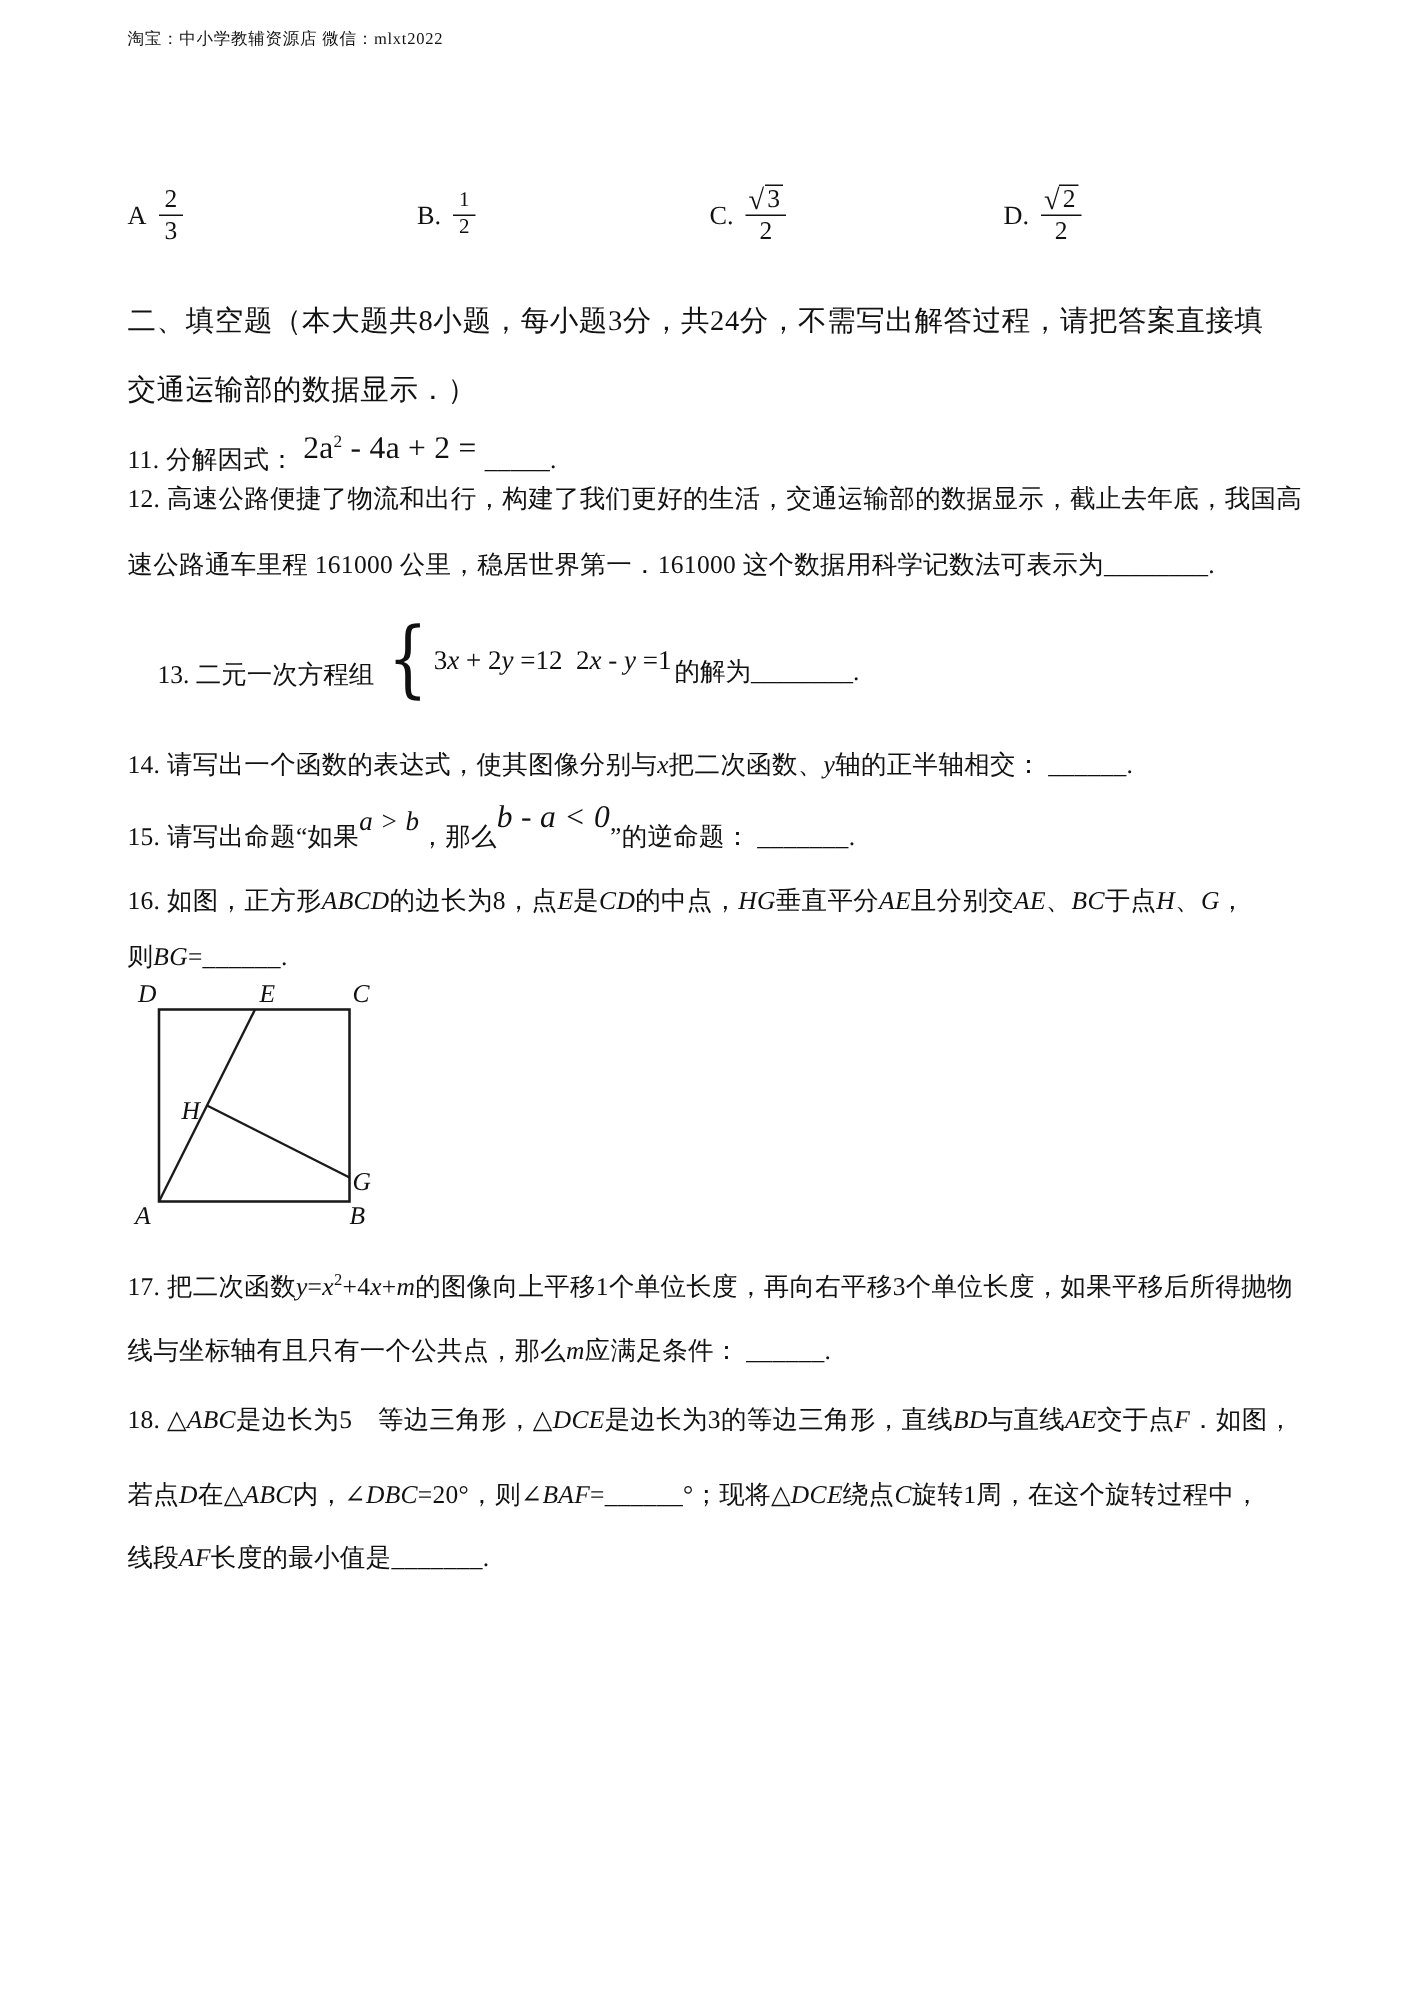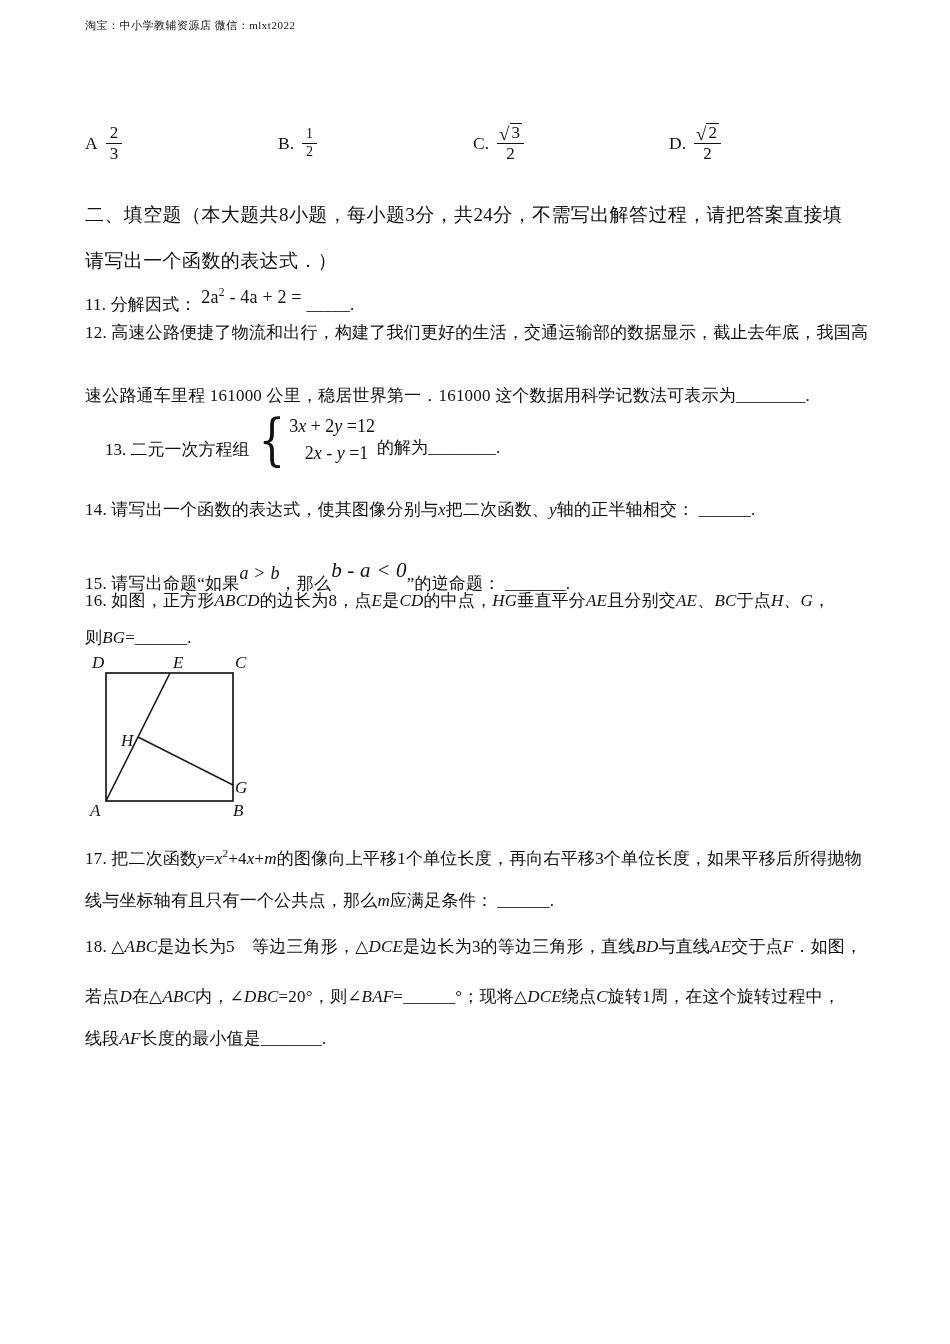--- a/index.html
+++ b/index.html
@@ -8,40 +8,40 @@
     font-family:"Liberation Serif","DejaVu Serif",serif;color:#111;
     overflow:hidden;
   }
   .line{
     position:absolute;left:85px;white-space:nowrap;
     font-size:17px;line-height:1.25;letter-spacing:0.2px;
   }
   .seg{white-space:pre;}
   .seg-i{font-style:italic;font-family:"Liberation Serif","DejaVu Serif",serif;}
   sup.seg-s{font-size:11px;}
-  .seg-r{position:relative;top:-7px;font-size:18px;}
+  .seg-r{position:relative;top:-7px;font-size:21px;}
   sup.seg-rs{position:relative;top:-7px;font-size:11.5px;}
   .seg-m{font-style:italic;position:relative;top:-10px;font-size:18px;}
   .seg-m2{font-style:italic;position:relative;top:-12px;font-size:21px;}
   .bold{font-weight:normal;font-size:19px;letter-spacing:0.4px;}
   .header-note{position:absolute;left:85px;top:18px;font-size:11px;letter-spacing:0.5px;}
   
   .option{position:absolute;top:112px;height:62px;display:flex;align-items:center;gap:8px;}
   .opt-label{font-size:17.5px;}
   .frac{display:inline-flex;flex-direction:column;align-items:center;line-height:1.05;font-size:17px;}
   .frac .num{padding:0 2px 1px 2px;display:inline-flex;align-items:flex-end;}
   .frac .den{border-top:1.2px solid #111;padding:1px 4px 0 4px;align-self:stretch;text-align:center;}
   .frac-sm{font-size:14px;}
   .radsign{font-size:19px;line-height:1;transform:translateY(1px);}
   .radbody{border-top:1.4px solid #111;padding:0 2px;}
   
   .q13-wrap{position:absolute;left:85px;top:408px;height:64px;display:flex;align-items:center;font-size:17px;}
   .q13-lead{position:relative;top:9px;white-space:nowrap;margin-left:20px;}
   .brace{font-size:56px;font-weight:400;line-height:0.9;font-family:"DejaVu Serif",serif;transform:scaleX(0.75);margin:0 0 0 4px;}
-  .sys{display:flex;flex-direction:column;font-size:18px;line-height:27px;align-items:center;}
+  .sys{display:flex;flex-direction:row;font-size:18px;line-height:27px;}
   .sys .eq{white-space:nowrap;}
   .sys .eq2{padding-left:9px;}
   .q13-tail{position:relative;top:7px;margin-left:2px;white-space:nowrap;}
   
   .figure16{position:absolute;left:85px;top:653px;}
   .figure16 text{font-style:italic;font-size:17px;fill:#111;font-family:"Liberation Serif","DejaVu Serif",serif;}
 </style>
 </head>
 <body>
 
@@ -76,40 +76,40 @@
   <span class="frac">
     <span class="num">
         <span class="radsign">√</span>
         <span class="radbody">2</span>
       </span>
     <span class="den">2</span>
   </span>
 </div>
 
 <div class="line bold" style="top:203px">二、填空题（本大题共8小题，每小题3分，共24分，不需写出解答过程，请把答案直接填</div>
-<div class="line bold" style="top:249px">请写出一个函数的表达式．）</div>
+<div class="line bold" style="top:249px">交通运输部的数据显示．）</div>
 
 <div class="line" style="top:292px"><span class="seg seg-t">11. 分解因式：</span><span class="seg seg-r"> 2a</span><sup class="seg seg-rs">2</sup><span class="seg seg-r"> - 4a + 2 = </span><span class="seg seg-t">_____.</span></div>
 
 <div class="line" style="top:322px">12. 高速公路便捷了物流和出行，构建了我们更好的生活，交通运输部的数据显示，截止去年底，我国高</div>
-<div class="line" style="top:385px">速公路通车里程 161000 公里，稳居世界第一．161000 这个数据用科学记数法可表示为________.</div>
+<div class="line" style="top:366px">速公路通车里程 161000 公里，稳居世界第一．161000 这个数据用科学记数法可表示为________.</div>
 
 <div class="q13-wrap">
   <span class="q13-lead">13. 二元一次方程组</span>
   <span class="brace">{</span>
   <span class="sys">
     <span class="eq"><span class="seg seg-t">3</span><span class="seg seg-i">x</span><span class="seg seg-t"> + 2</span><span class="seg seg-i">y</span><span class="seg seg-t"> =12</span></span>
     <span class="eq eq2"><span class="seg seg-t">2</span><span class="seg seg-i">x</span><span class="seg seg-t"> - </span><span class="seg seg-i">y</span><span class="seg seg-t"> =1</span></span>
   </span>
   <span class="q13-tail">的解为________.</span>
 </div>
 
 <div class="line" style="top:499px"><span class="seg seg-t">14. 请写出一个函数的表达式，使其图像分别与</span><span class="seg seg-i">x</span><span class="seg seg-t">把二次函数、</span><span class="seg seg-i">y</span><span class="seg seg-t">轴的正半轴相交： ______.</span></div>
 
-<div class="line" style="top:569px"><span class="seg seg-t">15. 请写出命题“如果</span><span class="seg seg-m">a &gt; b</span><span class="seg seg-t">，那么</span><span class="seg seg-m2">b - a &lt; 0</span><span class="seg seg-t">”的逆命题： _______.</span></div>
+<div class="line" style="top:543px"><span class="seg seg-t">15. 请写出命题“如果</span><span class="seg seg-m">a &gt; b</span><span class="seg seg-t">，那么</span><span class="seg seg-m2">b - a &lt; 0</span><span class="seg seg-t">”的逆命题： _______.</span></div>
 
 <div class="line" style="top:590px"><span class="seg seg-t">16. 如图，正方形</span><span class="seg seg-i">ABCD</span><span class="seg seg-t">的边长为8，点</span><span class="seg seg-i">E</span><span class="seg seg-t">是</span><span class="seg seg-i">CD</span><span class="seg seg-t">的中点，</span><span class="seg seg-i">HG</span><span class="seg seg-t">垂直平分</span><span class="seg seg-i">AE</span><span class="seg seg-t">且分别交</span><span class="seg seg-i">AE</span><span class="seg seg-t">、</span><span class="seg seg-i">BC</span><span class="seg seg-t">于点</span><span class="seg seg-i">H</span><span class="seg seg-t">、</span><span class="seg seg-i">G</span><span class="seg seg-t">，</span></div>
 <div class="line" style="top:627px"><span class="seg seg-t">则</span><span class="seg seg-i">BG</span><span class="seg seg-t">=______.</span></div>
 
 <div class="figure16">
   <svg width="185" height="170" viewBox="0 0 185 170">
     <rect x="21" y="20" width="127" height="128" fill="none" stroke="#1a1a1a" stroke-width="1.7"></rect>
     <line x1="21" y1="148" x2="85" y2="20" stroke="#1a1a1a" stroke-width="1.6"></line>
     <line x1="53" y1="84" x2="148" y2="132" stroke="#1a1a1a" stroke-width="1.6"></line>
     <text x="7" y="15">D</text>

